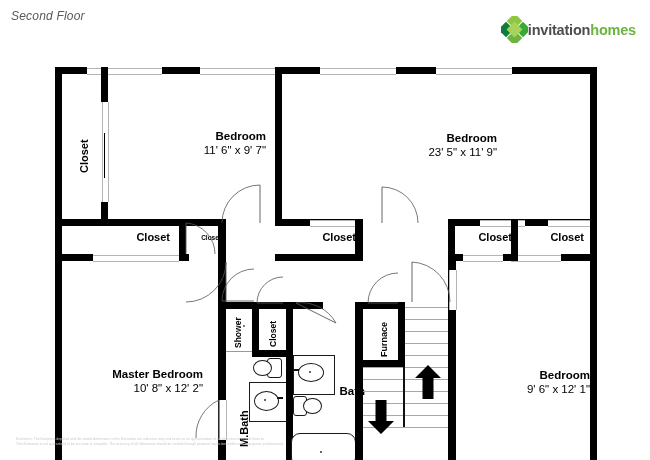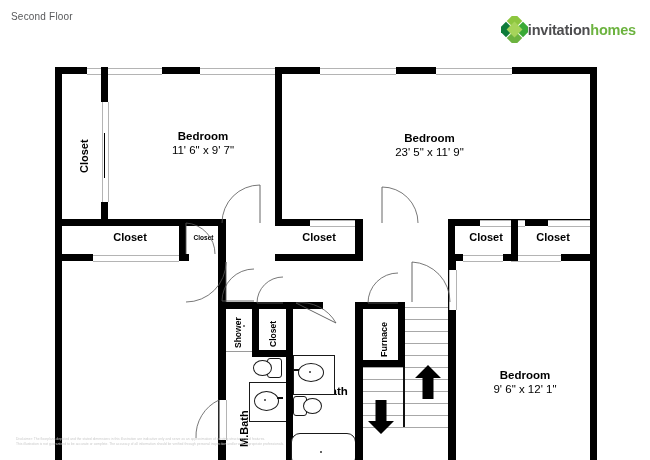--- a/index.html
+++ b/index.html
@@ -5,37 +5,37 @@
   html,body{margin:0;padding:0;background:#ffffff;}
   body{
     width:650px;height:460px;overflow:hidden;position:relative;
     font-family:"Liberation Sans", sans-serif;
     color:#231f20;
   }
   
   #header{position:absolute;left:0;top:0;width:650px;height:60px;}
   #addr-block{position:absolute;left:11px;top:9px;line-height:15px;}
   #addr-line1{font-size:8.5px;color:#58595b;letter-spacing:.2px;}
-  #addr-line2{font-size:10px;color:#58595b;letter-spacing:.2px;}
+  #addr-line2{font-size:12px;color:#58595b;letter-spacing:.2px;font-style:italic;}
   #logo-block{position:absolute;right:14px;top:16px;display:flex;align-items:center;text-align:center;}
   #logo-mark{width:27px;height:27px;position:relative;}
   #logo-text{font-size:14.5px;letter-spacing:-0.2px;white-space:nowrap;}
   .lt-a{color:#4d4d4f;font-weight:bold;}
   .lt-b{color:#6cb33f;font-weight:bold;}
 
   
   #plan{position:absolute;left:0;top:55px;width:650px;height:380px;}
   .w{position:absolute;background:#000;}      
   .tw{position:absolute;background:#000;}     
   .win{position:absolute;background:#ffffff;border-top:1px solid #b4b4b4;border-bottom:1px solid #b4b4b4;}
   .winv{position:absolute;background:#ffffff;border-left:1px solid #b4b4b4;border-right:1px solid #b4b4b4;}
   .fx{position:absolute;border:1.2px solid #1a1a1a;background:#fff;}
   .fxl{position:absolute;background:#9a9a9a;}
   .step{position:absolute;background:#a8a8a8;height:1px;}
-  .lbl{position:absolute;white-space:nowrap;text-align:center;font-weight:bold;color:#000;}
+  .lbl{position:absolute;white-space:nowrap;text-align:right;font-weight:bold;color:#000;}
   .lbl .dim{display:block;font-weight:normal;}
   .vlbl{position:absolute;white-space:nowrap;font-weight:bold;color:#000;
         transform-origin:0 0;transform:rotate(-90deg);}
   .door{position:absolute;}
   .door svg{display:block;overflow:visible;}
 
   
   #disclaimer{position:absolute;left:16px;top:437px;width:420px;
     font-size:3.3px;line-height:5.4px;color:#c9c9c9;letter-spacing:.05px;}
 </style>
@@ -135,20 +135,24 @@
   <div class="w" style="left:218px; top:206px; width:8px; height:220px;"></div>
   <div class="winv" style="left:219px; top:345px; width:6px; height:40px;"></div>
 
   <div class="w" style="left:448px; top:206px; width:8px; height:220px;"></div>
   <div class="winv" style="left:449px; top:215px; width:6px; height:40px;"></div>
 
   <div class="w" style="left:218px; top:247px; width:60px; height:7px;"></div>
   <div class="w" style="left:278px; top:247px; width:45px; height:7px;"></div>
   <div class="w" style="left:355px; top:247px; width:50px; height:7px;"></div>
 
+  <div class="lbl" style="left:75px; top:312px; width:128px; font-size:11.5px; line-height:14px;">
+    <span>Master Bedroom</span>
+    <span class="dim">10' 8" x 12' 2"</span>
+  </div>
 
   <div class="lbl" style="left:460px; top:313px; width:130px; font-size:11.5px; line-height:14px;">
     <span>Bedroom</span>
     <span class="dim">9' 6" x 12' 1"</span>
   </div>
 
   <div class="w" style="left:252px; top:247px; width:7px; height:50px;"></div>
   <div class="tw" style="left:226px; top:296px; width:27px; height:1.2px; background:#9a9a9a;"></div>
   <div class="vlbl" style="left:233px; top:293px; font-size:8.5px;">Shower</div>
   <div class="fxl" style="left:243px; top:270px; width:2px; height:2px; border-radius:50%; background:#555;"></div>

